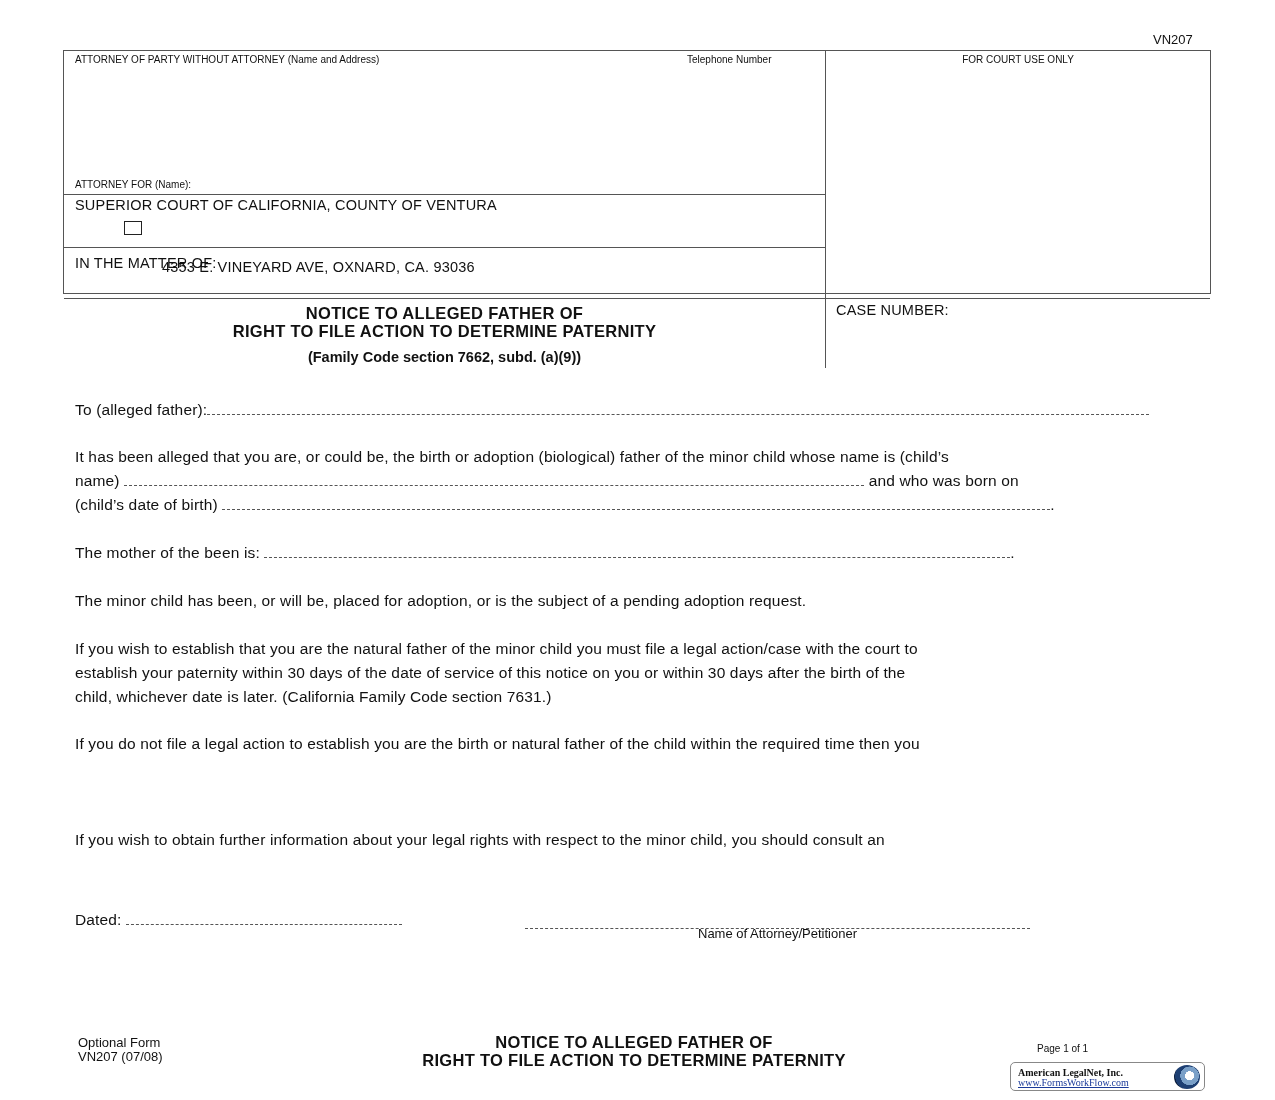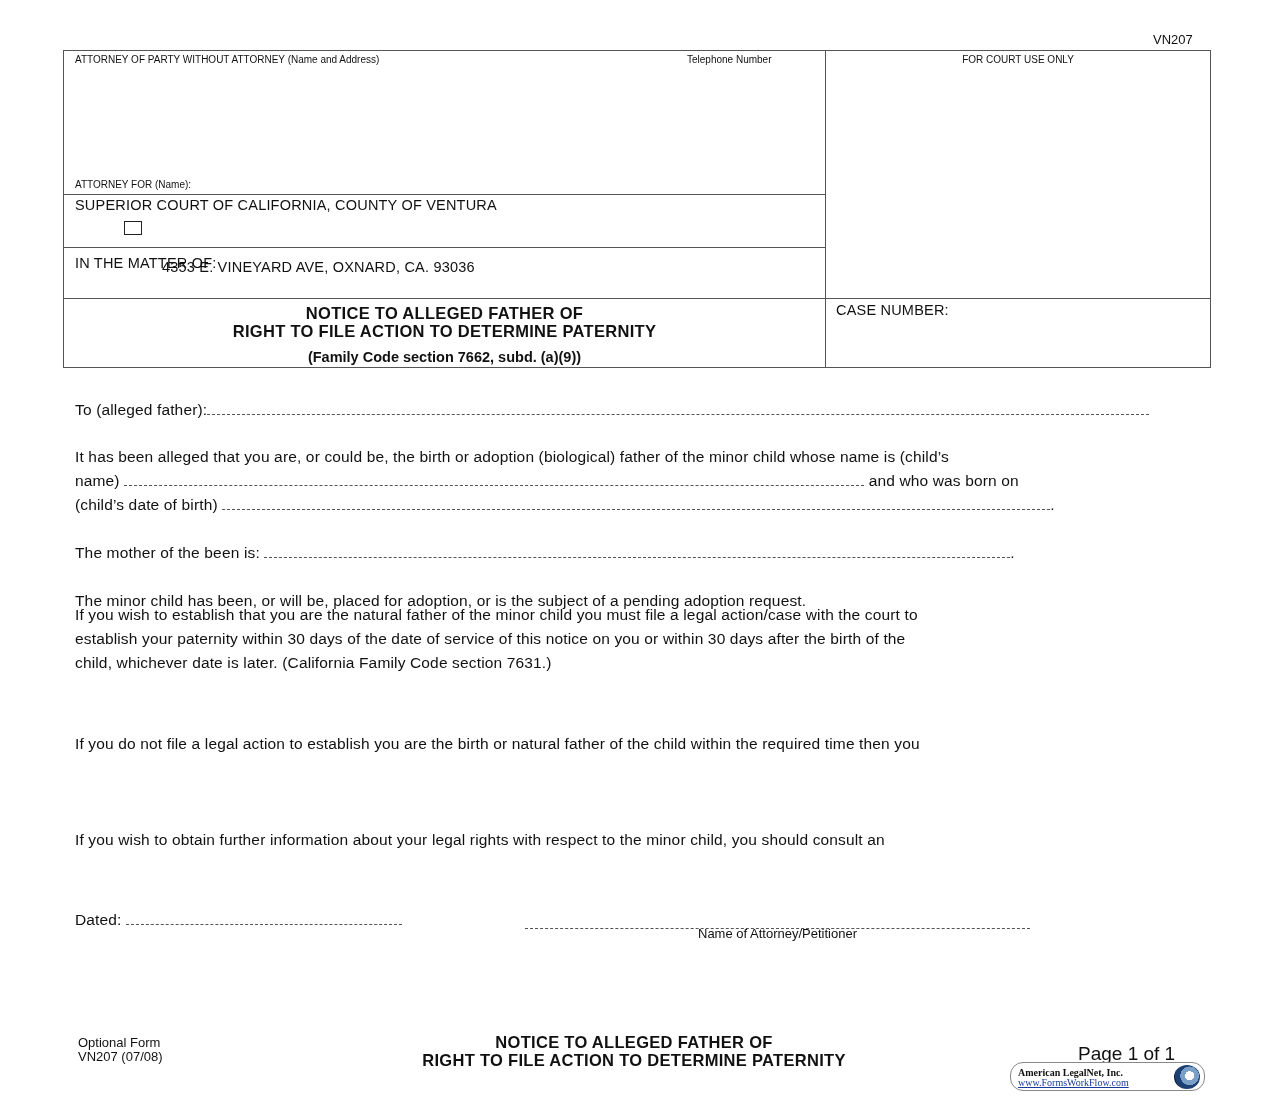--- a/index.html
+++ b/index.html
@@ -1,33 +1,33 @@
 <!DOCTYPE html>
 <html><head>
 <meta charset="utf-8">
 <style>
   html, body { margin:0; padding:0; background:#ffffff; }
   body { width:1275px; height:1100px; position:relative; overflow:hidden; font-family:"Liberation Sans", sans-serif; color:#111; }
   .abs { position:absolute; }
   .formcode { left:1153px; top:32px; font-size:13px; }
-  .hdr { left:63px; top:50px; width:1148px; height:318px; border:1px solid #555; box-sizing:border-box; }
+  .hdr { left:63px; top:50px; width:1148px; height:244px; border:1px solid #555; box-sizing:border-box; }
   .vline { position:absolute; left:761px; top:0; width:1px; height:317px; background:#555; }
   .hline { position:absolute; height:1px; background:#555; }
   .small { font-size:10px; }
   .cell-text { font-size:14.5px; letter-spacing:0.2px; }
   .checkbox { position:absolute; width:18px; height:14px; border:1px solid #222; box-sizing:border-box; background:#fff; cursor:pointer; }
   .title-b { font-weight:bold; font-size:16.5px; text-align:center; letter-spacing:0.3px; }
   .sub-b { font-weight:bold; font-size:14.5px; text-align:center; }
   .body p { margin:0; }
   .para { position:absolute; left:75px; width:1135px; font-size:15.5px; line-height:24px; letter-spacing:0.15px; }
   .blank { display:inline-block; border-bottom:1px dashed #555; height:14px; vertical-align:baseline; cursor:text; }
   .footer-left { left:78px; top:1036px; font-size:13px; line-height:14px; }
   .footer-title { left:340px; top:1033px; width:588px; text-align:center; font-weight:bold; font-size:16.5px; line-height:18px; letter-spacing:0.3px; }
-  .pageno { left:1078px; top:1043px; font-size:19px; }
-  .badge { left:1010px; top:1062px; width:195px; height:29px; border:1px solid #888; border-radius:13px; box-sizing:border-box; background:#fff; }
+  .pageno { left:1037px; top:1043px; font-size:10px; }
+  .badge { left:1010px; top:1062px; width:195px; height:29px; border:1px solid #888; border-radius:5px; box-sizing:border-box; background:#fff; }
   .badge .t1 { position:absolute; left:7px; top:4px; font-family:"Liberation Serif", serif; font-weight:bold; font-size:10px; color:#111; }
   .badge .t2 { position:absolute; left:7px; top:14px; font-family:"Liberation Serif", serif; font-size:10px; color:#1a3a9a; text-decoration:underline; }
   .badge .globe { position:absolute; right:4px; top:2px; width:26px; height:24px; border-radius:50%; background:radial-gradient(circle at 60% 45%, #ffffff 0 22%, #7aa0c8 23% 45%, #1d3f73 46% 70%, #0c1f3d 71%); }
 </style>
 </head>
 <body>
 
 <div class="abs formcode">VN207</div>
 
 <div class="abs hdr">
@@ -67,21 +67,21 @@
     <p><span>name)</span> <span class="blank" style="width:740px;"></span> <span>and who was born on</span></p>
     <p><span>(child’s date of birth)</span> <span class="blank" style="width:828px;"></span><span>.</span></p>
   </div>
 
   <div class="para" style="top:541px;">
     <span>The mother of the been is:</span> <span class="blank" style="width:746px;"></span><span>.</span>
   </div>
 
   <div class="para" style="top:589px;">The minor child has been, or will be, placed for adoption, or is the subject of a pending adoption request.</div>
 
-  <div class="para" style="top:603px;">
+  <div class="para" style="top:637px;">
     <p>If you wish to establish that you are the natural father of the minor child you must file a legal action/case with the court to</p>
     <p>establish your paternity within 30 days of the date of service of this notice on you or within 30 days after the birth of the</p>
     <p>child, whichever date is later. (California Family Code section 7631.)</p>
   </div>
 
   <div class="para" style="top:732px;">
     <p>If you do not file a legal action to establish you are the birth or natural father of the child within the required time then you</p>
   </div>
 
   <div class="para" style="top:828px;">

